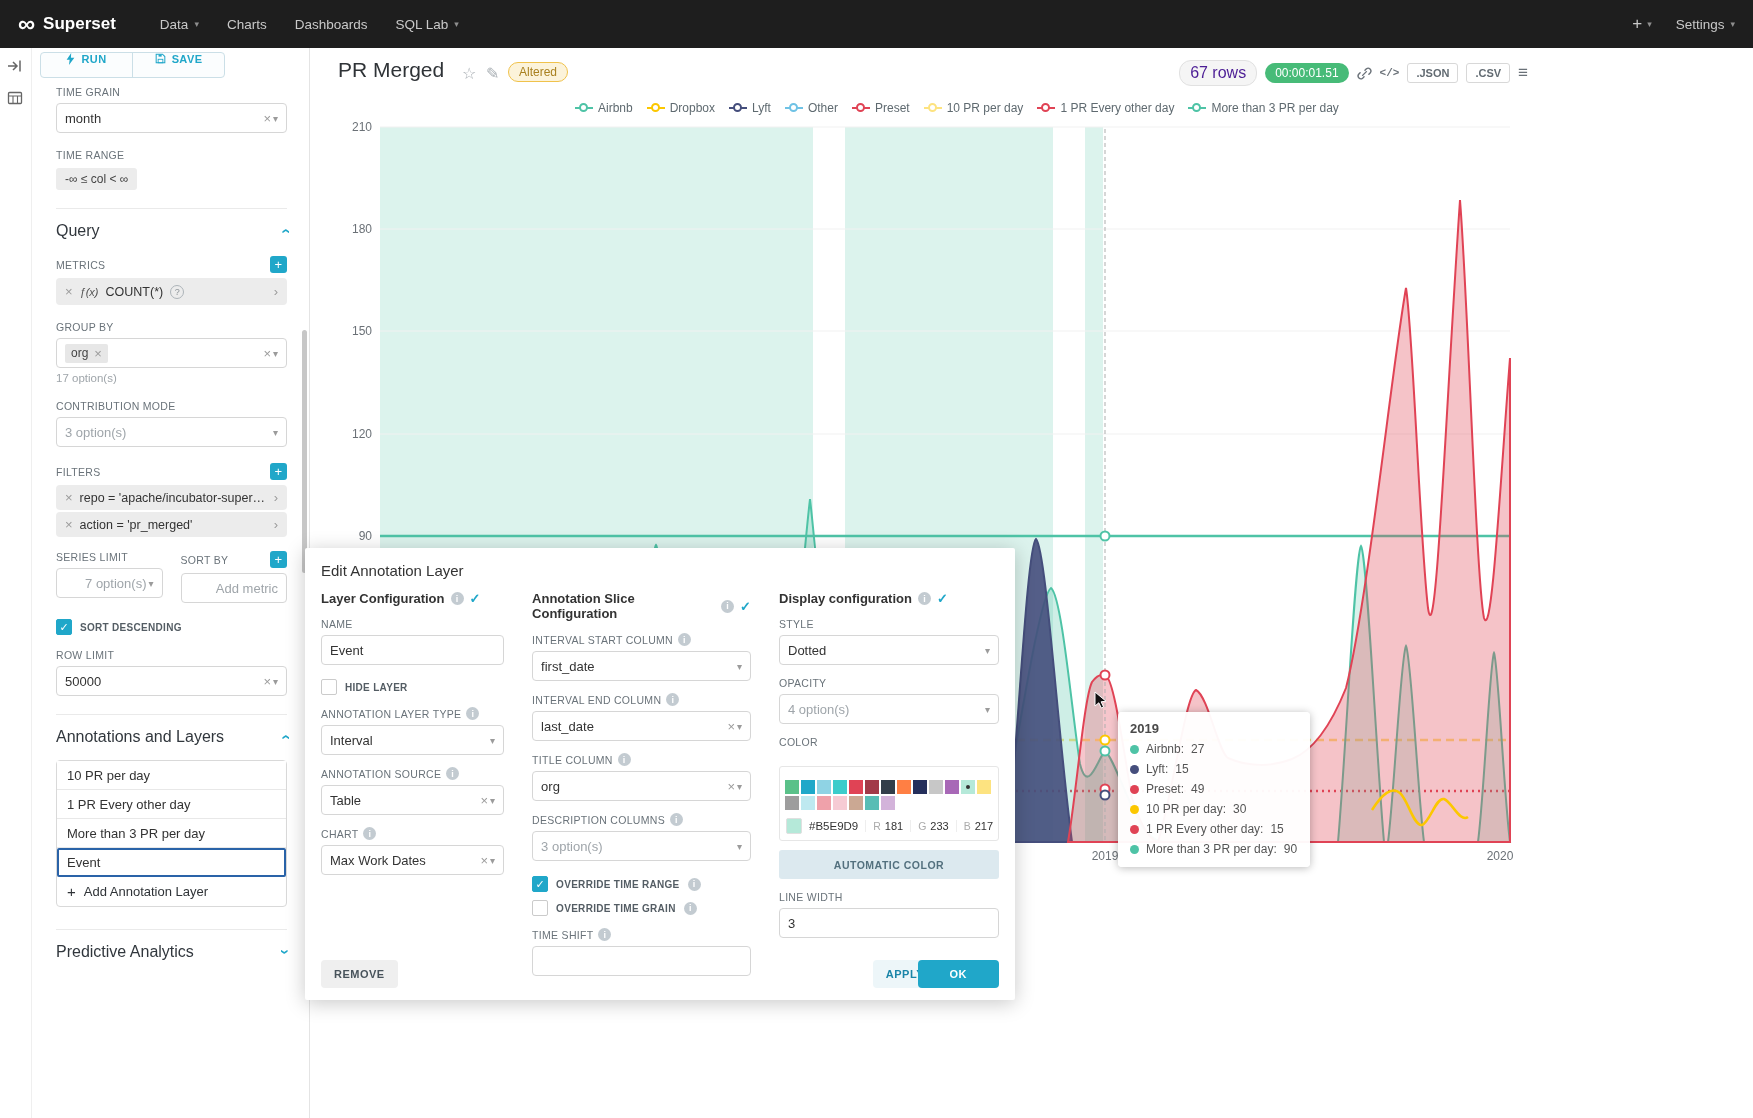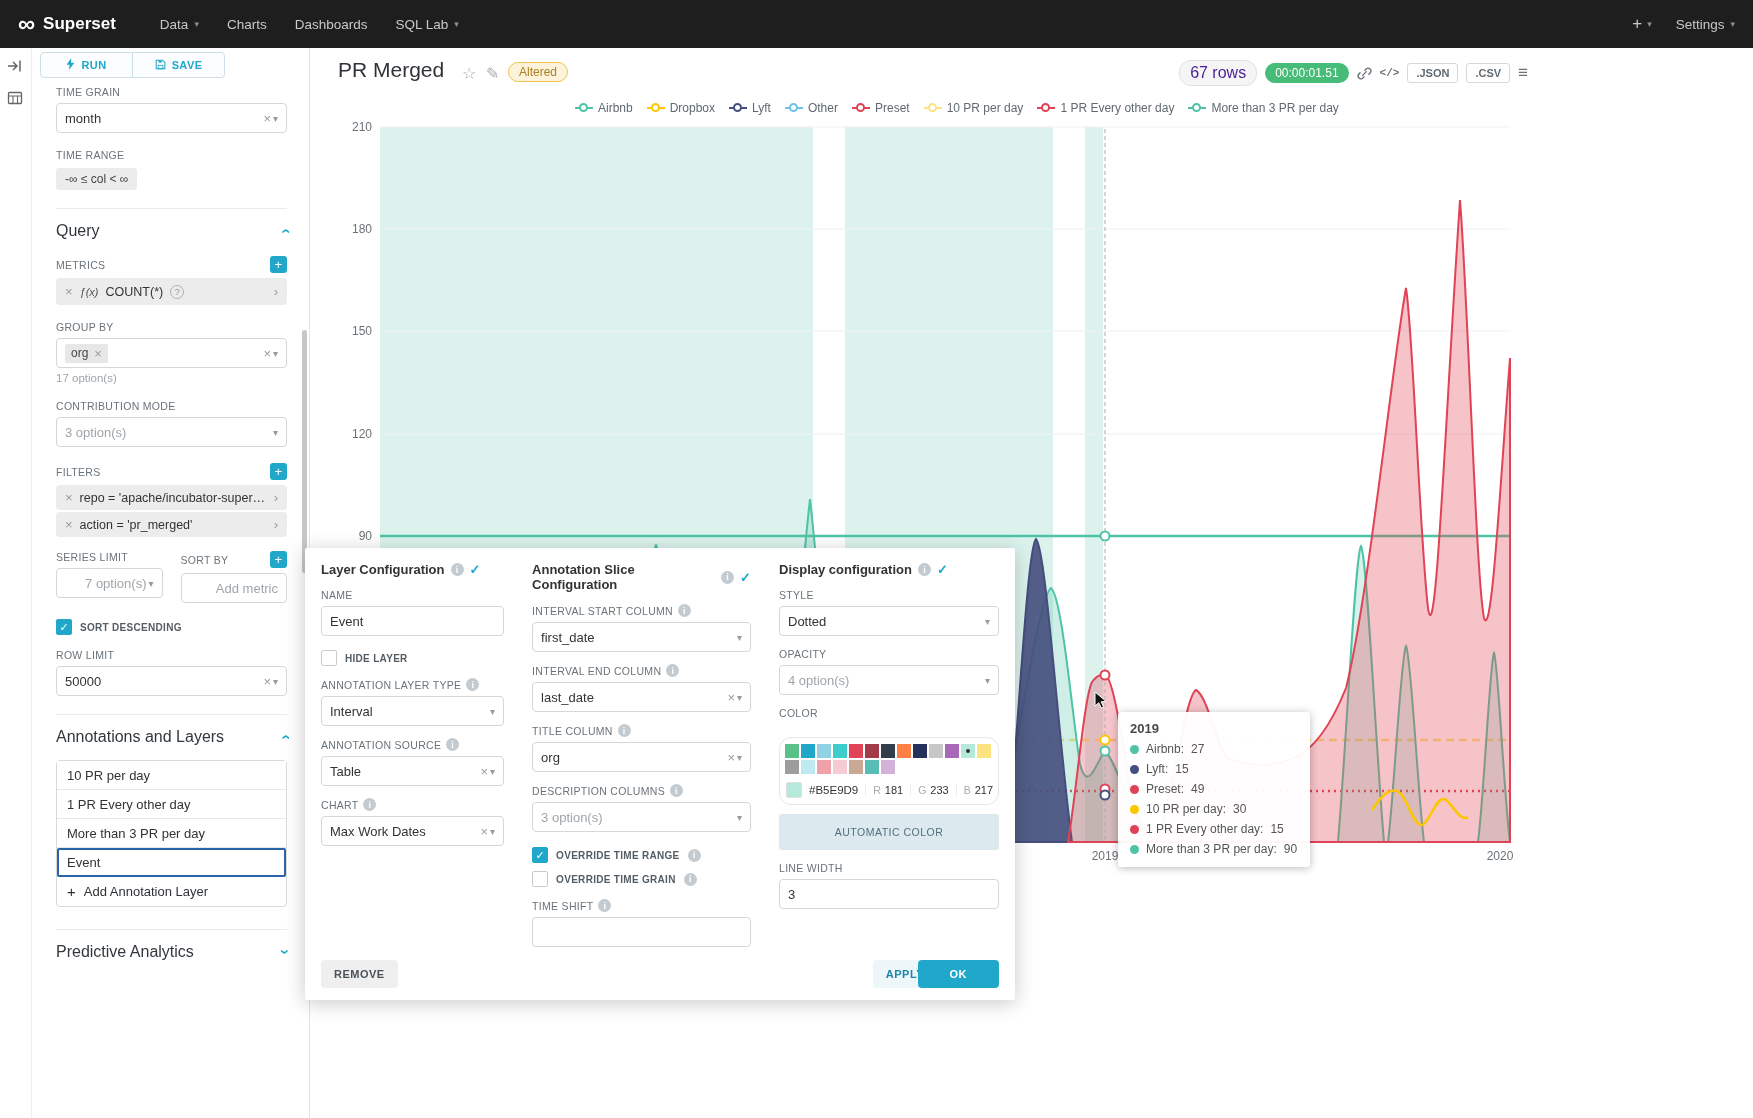--- a/index.html
+++ b/index.html
@@ -20,21 +20,21 @@
   .leftstrip { position:absolute; left:0; top:48px; width:32px; height:1070px; background:#fff;
                border-right:1px solid #EFEFEF; display:flex; flex-direction:column; align-items:center;
                padding-top:10px; gap:14px; }
   .strip-icon { width:18px; height:18px; color:#666; cursor:pointer; }
 
   
   .panel { position:absolute; left:32px; top:48px; width:278px; height:1070px; background:#fff;
            border-right:1px solid #E4E4E4; padding:4px 22px 0 24px; }
   .runsave { display:flex; width:185px; height:26px; margin-left:-16px; border:1px solid #CBDFE7;
              border-radius:4px; overflow:hidden; background:#FBFDFE; }
-  .runsave button { flex:1; display:flex; align-items:center; justify-content:center; gap:6px;
+  .runsave button { flex:1; display:flex; justify-content:center; gap:6px;
                     border:none; background:transparent; color:#20A7C9; font-size:11px; font-weight:bold;
                     letter-spacing:.4px; font-family:inherit; cursor:pointer; }
   .runsave button + button { border-left:1px solid #CBDFE7; }
 
   .flabel { font-size:10.5px; color:#6A737A; letter-spacing:.3px; display:flex; align-items:center; gap:5px;
             margin:16px 0 5px; }
   .flabel .spacer { flex:1; }
   .select { height:30px; border:1px solid #D6D6D6; border-radius:4px; background:#fff; display:flex;
             align-items:center; padding:0 8px; font-size:13px; color:#333; gap:2px; cursor:pointer; }
   .select .grow { flex:1; white-space:nowrap; overflow:hidden; text-overflow:ellipsis; }
@@ -133,32 +133,32 @@
   .mcol1 { width:184px; } .mcol2 { width:220px; } .mcol3 { width:220px; }
   .msec-title { font-size:13px; font-weight:bold; color:#333; display:flex; align-items:center; gap:6px; }
   .mcheck { color:#20A7C9; font-weight:bold; font-size:13px; }
   .info { width:13px; height:13px; border-radius:50%; background:#C3CBD1; color:#fff; font-size:9px;
           font-weight:bold; display:inline-flex; align-items:center; justify-content:center; cursor:pointer;
           font-style:normal; flex:none; }
   .minput { height:30px; border:1px solid #D6D6D6; border-radius:4px; width:100%; padding:0 8px;
             font-size:13px; color:#333; font-family:inherit; }
   .mlabel { margin:12px 0 5px; }
 
-  .picker { border:1px solid #E6E6E6; border-radius:12px; padding:5px 4px 6px; margin-top:18px; }
+  .picker { border:1px solid #E6E6E6; border-radius:3px; padding:12px 4px 6px; margin-top:18px; }
   .swatches { display:flex; flex-wrap:wrap; width:210px; }
   .sw { width:14px; height:14px; margin:1px; position:relative; cursor:pointer; }
   .sw.selected::after { content:""; position:absolute; left:5px; top:5px; width:4px; height:4px;
                         border-radius:50%; background:#333; }
   .hexrow { display:flex; align-items:center; margin-top:7px; gap:7px; padding:0 2px; }
   .chip { width:16px; height:16px; border-radius:2px; border:1px solid #E0E0E0; flex:none; }
   .hexval { font-size:11.5px; color:#333; width:58px; }
   .rgb { display:flex; align-items:baseline; gap:4px; border-left:1px solid #EEE; padding-left:7px; }
   .rgb .k { font-size:10.5px; color:#ABABAB; } .rgb .v { font-size:11px; color:#333; }
-  .autocolor { margin-top:9px; height:36px; background:#DCE9EF; color:#53707E; font-size:10.5px;
-               font-weight:normal; letter-spacing:.5px; display:flex; align-items:center; justify-content:center;
+  .autocolor { margin-top:9px; height:29px; background:#DCE9EF; color:#53707E; font-size:10.5px;
+               font-weight:bold; letter-spacing:.5px; display:flex; align-items:center; justify-content:center;
                border-radius:3px; cursor:pointer; }
 
   .btn { border:none; border-radius:4px; font-size:11px; font-weight:bold; letter-spacing:.5px;
          padding:8px 13px; font-family:inherit; cursor:pointer; }
   .btn-remove { background:#EFEFEF; color:#48535B; position:absolute; left:16px; bottom:12px; }
   .btn-apply { background:#EDF6F9; color:#1A85A8; position:absolute; right:78px; bottom:12px; }
   .btn-ok { background:#20A7C9; color:#fff; position:absolute; right:16px; bottom:12px; padding:8px 32px; }
 </style>
 </head>
 <body>
@@ -532,20 +532,21 @@
     </div>
 </div>
 
 <div class="cursor">
   <svg width="14" height="18" viewBox="0 0 14 18">
       <path d="M1 1 L1 15 L4.8 11.8 L7.3 17 L9.6 15.9 L7.1 10.8 L12 10.2 Z" fill="#111" stroke="#fff" stroke-width="1"></path>
     </svg>
 </div>
 
 <div class="modal">
+  <div class="modal-title">Edit Annotation Layer</div>
   <div class="mcols">
 
     <div class="mcol1">
       <div class="msec-title">
         <span>Layer Configuration</span>
         <span class="info">i</span>
         <span class="mcheck">✓</span>
       </div>
       <div class="flabel mlabel">
           <span>NAME</span>

